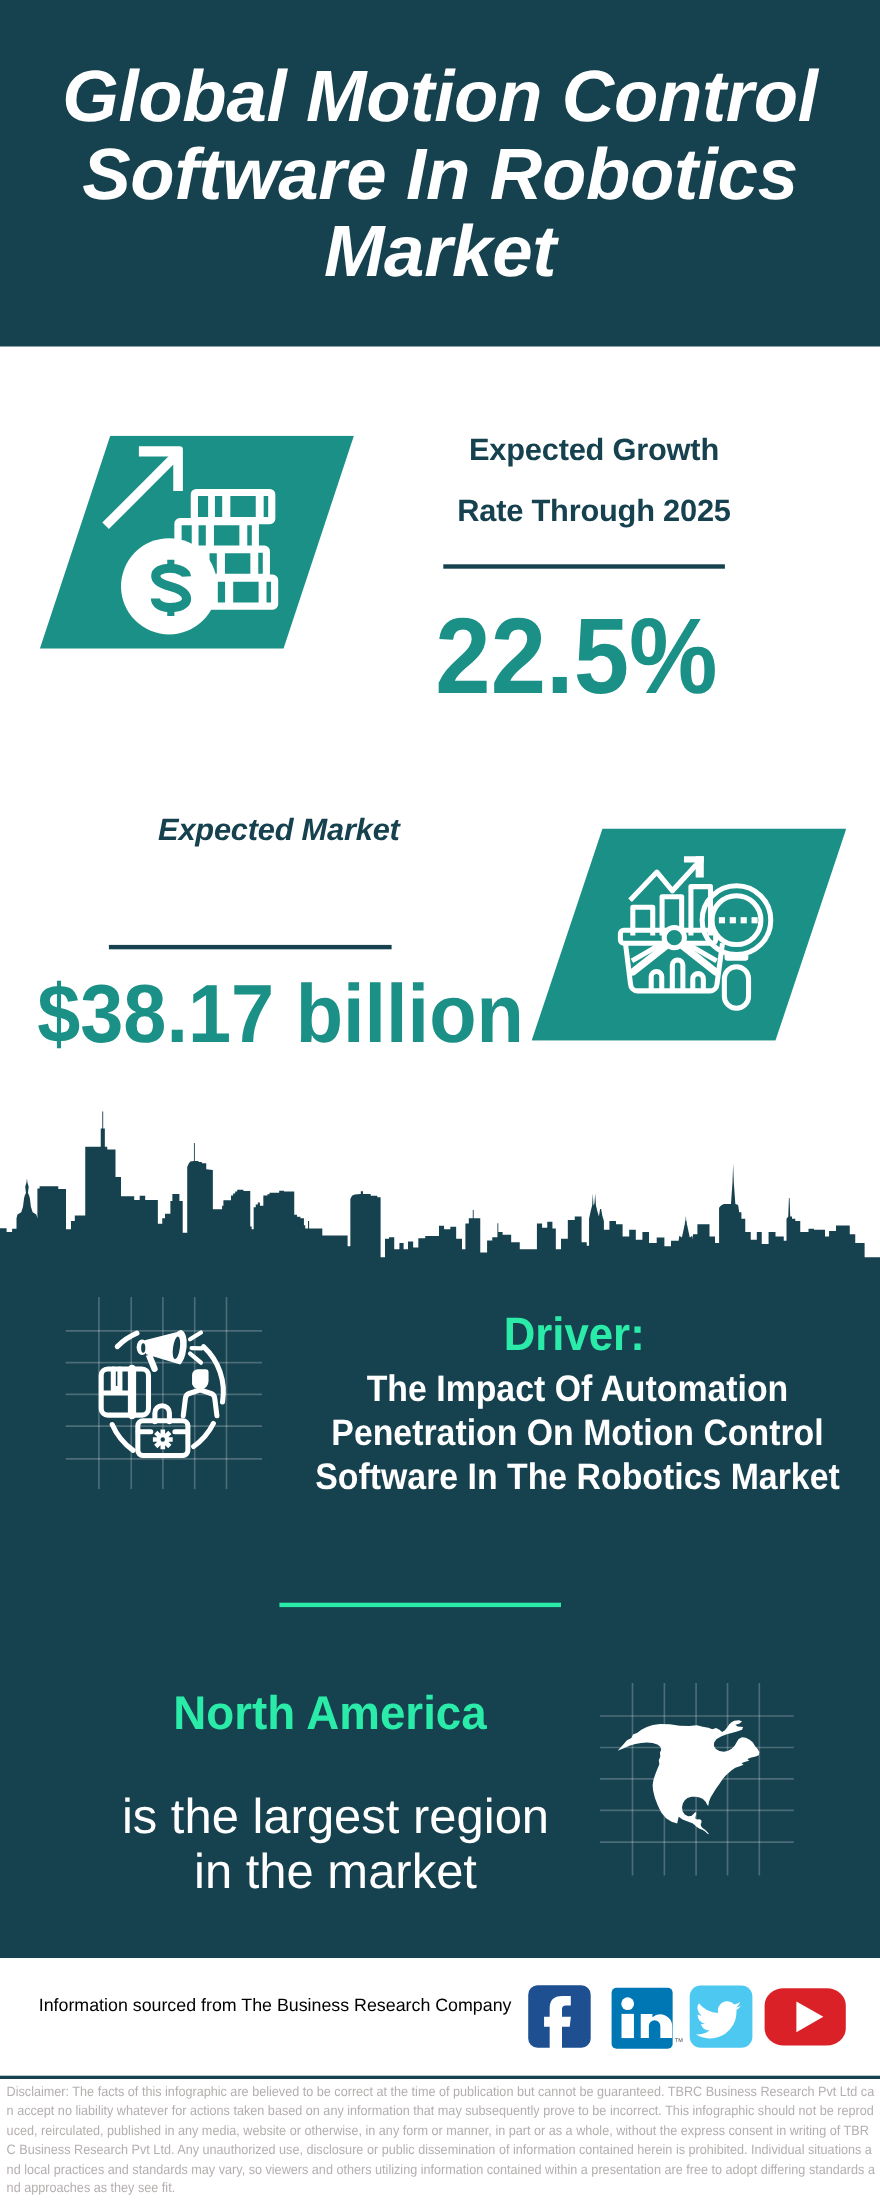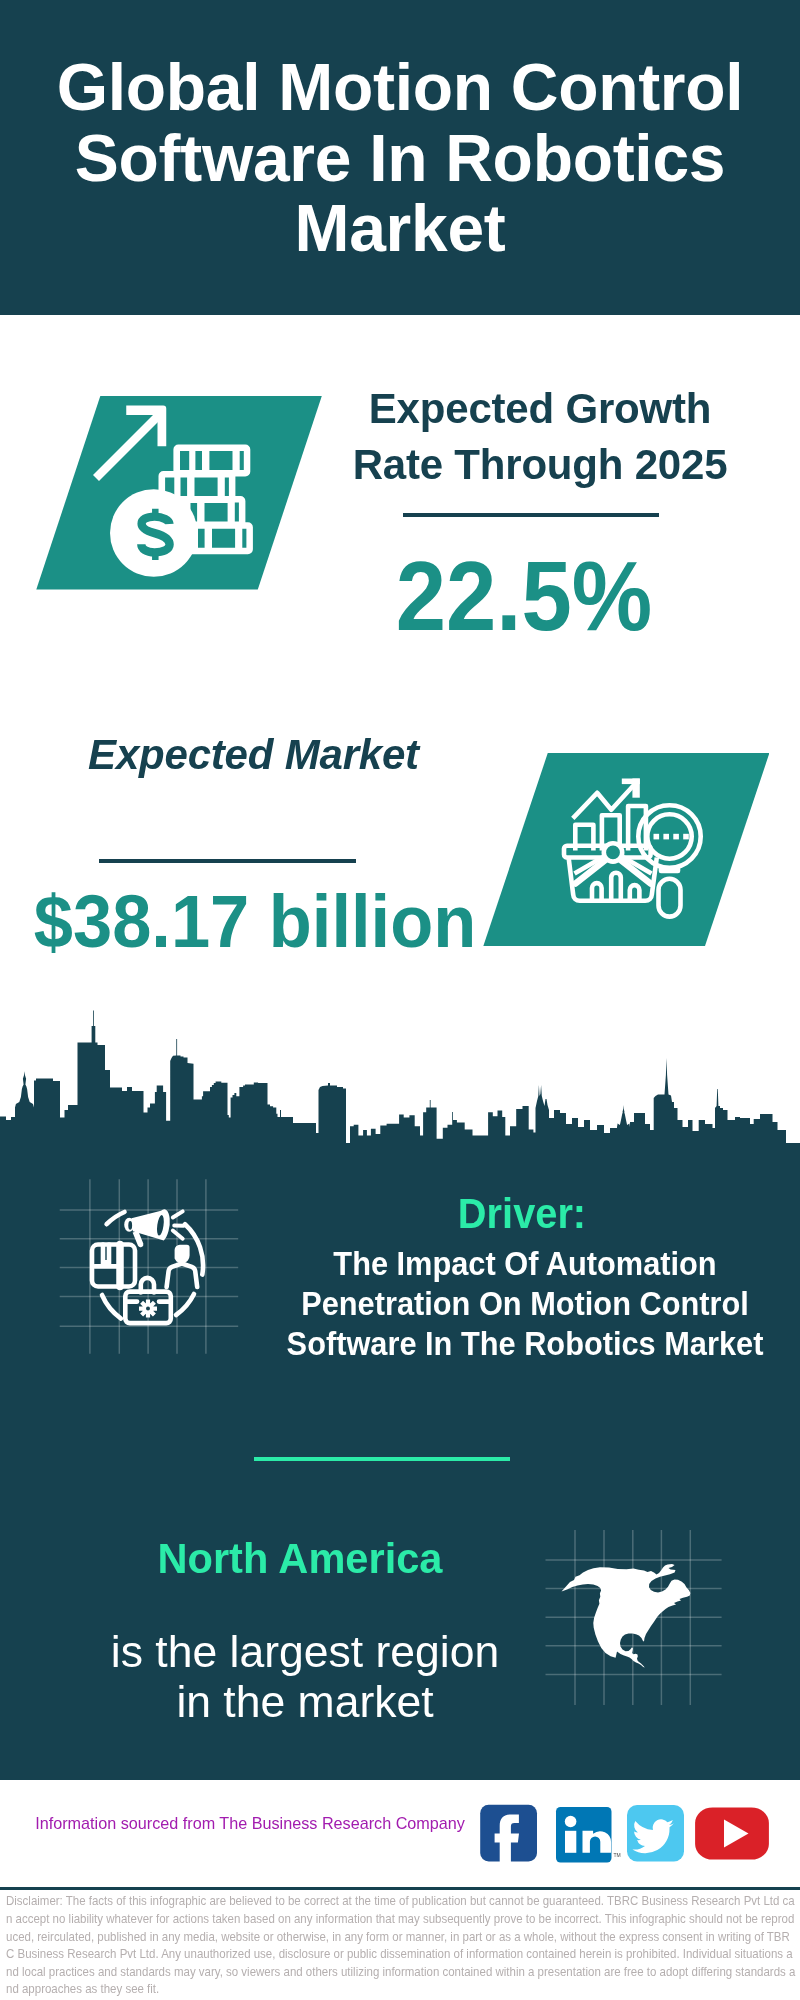--- a/index.html
+++ b/index.html
@@ -1,44 +1,44 @@
 <!DOCTYPE html>
 <html><head>
 <meta charset="utf-8">
 <style>
   html,body{margin:0;padding:0;}
   body{width:800px;height:2000px;background:#ffffff;font-family:"Liberation Sans",sans-serif;
        -webkit-font-smoothing:antialiased;}
   #page{position:relative;width:800px;height:2000px;overflow:hidden;background:#fff;}
   .abs{position:absolute;}
-  .hdr{left:0;top:0;width:800px;height:315px;background:#16414f;}
+  .hdr{left:0;top:0;width:800px;height:315px;background:#16414f;font-style:italic;}
   .hdr-title{position:absolute;left:0;top:52.05px;width:800px;text-align:center;color:#fff;
              font-size:66px;font-weight:bold;line-height:70.5px;letter-spacing:-0.3px;}
   .foot-rule{left:0;top:1886.5px;width:800px;height:3.5px;background:#16414f;}
 
   
   .para{background:#1b9086;}
-  .stat-head{position:absolute;font-size:42px;font-weight:bold;line-height:56px;color:#16414f;
+  .stat-head{position:absolute;font-size:28px;font-weight:bold;line-height:56px;color:#16414f;
              text-align:center;letter-spacing:-0.2px;}
   .rule-navy{position:absolute;height:4px;background:#16414f;}
   .stat-val{position:absolute;font-weight:bold;color:#1b9086;text-align:center;white-space:nowrap;z-index:5;}
 
   
   .driver-label{position:absolute;font-size:42.5px;font-weight:bold;color:#2beba8;text-align:center;
                 line-height:44px;transform:scaleX(0.936);}
   .driver-text{position:absolute;font-size:33.5px;font-weight:bold;color:#ffffff;text-align:center;
                line-height:40px;transform:scaleX(0.918);}
   .rule-mint{position:absolute;height:4.5px;background:#2beba8;}
 
   
   .region-name{position:absolute;font-size:43px;font-weight:bold;color:#2beba8;text-align:center;line-height:44px;transform:scaleX(0.967);}
   .region-text{position:absolute;font-size:44.5px;font-weight:normal;color:#ffffff;text-align:center;line-height:50px;margin-top:39px;}
 
   
-  .src{position:absolute;font-size:16.2px;color:#a21caf;line-height:20.3px;white-space:nowrap;}
+  .src{position:absolute;font-size:16.2px;color:#000000;line-height:20.3px;white-space:nowrap;}
   .disclaimer{position:absolute;font-size:12.4px;color:#b5afaf;line-height:17.6px;
               text-align:left;word-break:break-all;transform:scaleX(0.927);transform-origin:0 0;}
 </style>
 </head>
 <body>
 
 <div id="page">
 
   <div class="abs hdr">
     <div class="hdr-title">

